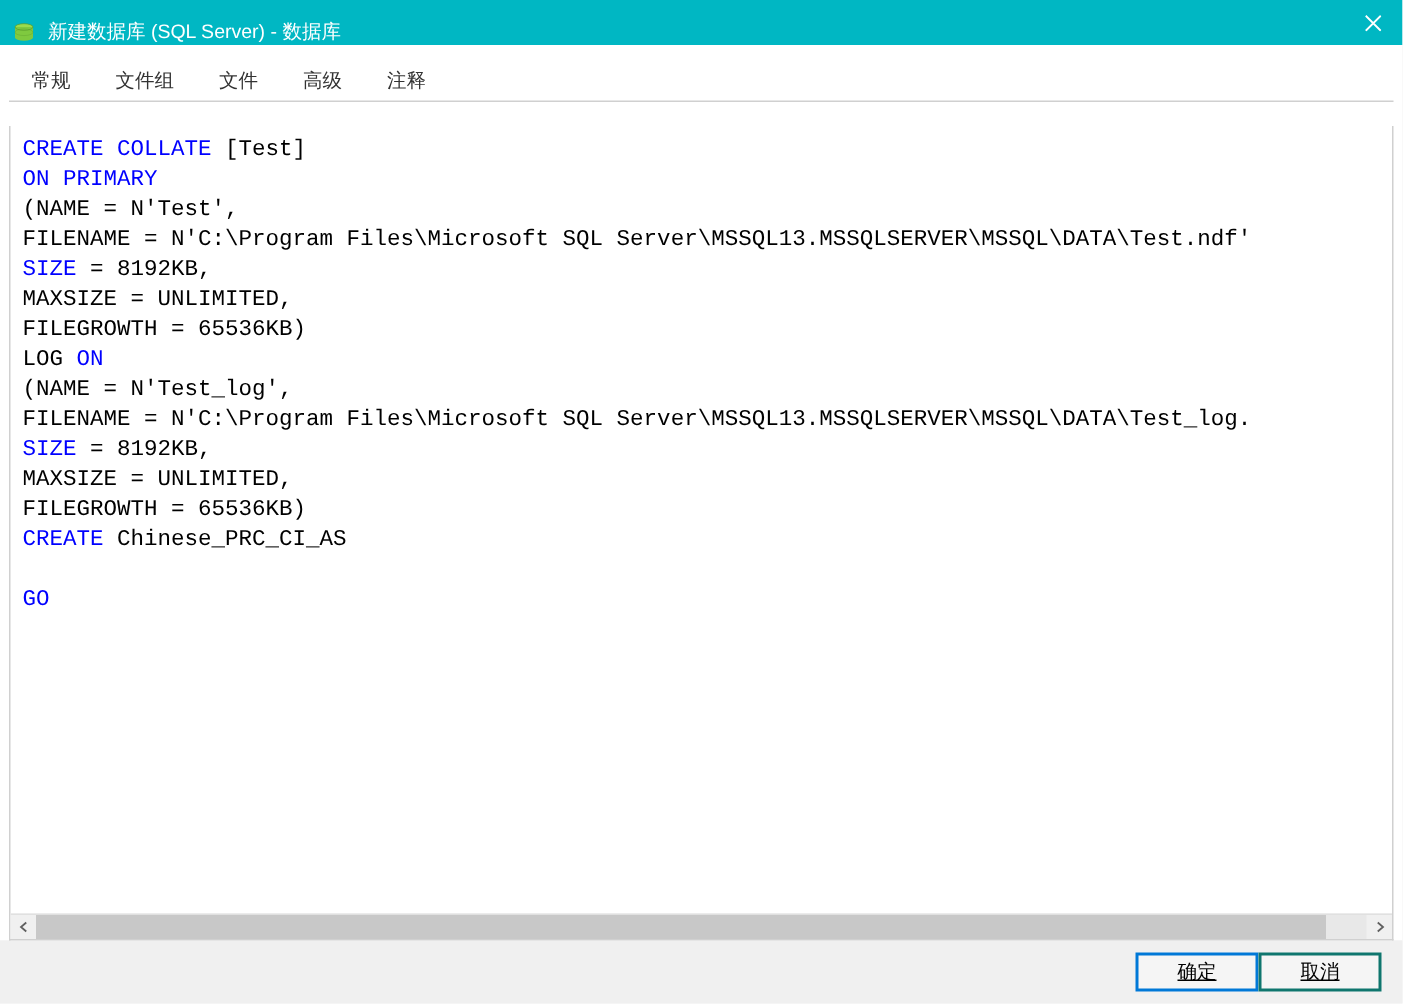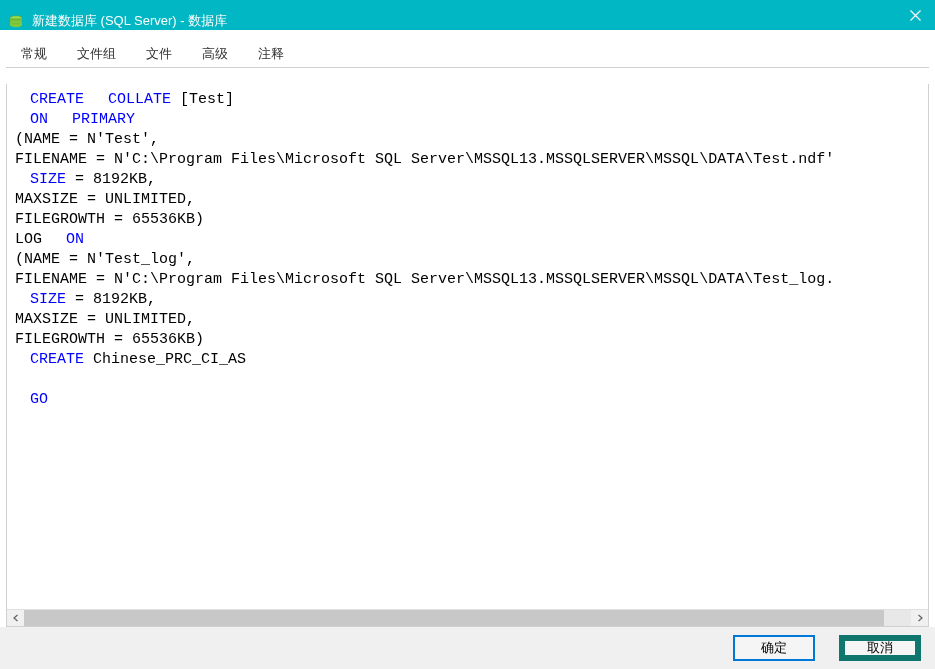--- a/index.html
+++ b/index.html
@@ -78,21 +78,21 @@
     .sql-content {
       flex: 1;
       padding: 6px 8px;
       font-family: Consolas, "Courier New", monospace;
       font-size: 15px;
       line-height: 20px;
       white-space: pre;
       overflow: hidden;
       color: #000;
     }
-    .kw { color: #0000ff; margin-left: 15px; }
+    .kw { color: #0000ff; }
     .str { color: #000000; text-align: center; }
     .scrollbar-h {
       height: 17px;
       background: #f0f0f0;
       display: flex;
       align-items: stretch;
       border-top: 1px solid #e0e0e0;
     }
     .scroll-arrow {
       width: 17px;
@@ -115,26 +115,27 @@
       width: 97%;
       background: #c8c8c8;
     }
     .button-bar {
       height: 42px;
       background: #f0f0f0;
       display: flex;
       align-items: center;
       justify-content: flex-end;
       padding: 0 14px;
-      gap: 24px;
+      gap: 0;
+      text-decoration: underline;
     }
     .btn {
       min-width: 82px;
       height: 26px;
-      border: 6px solid #0f766e;
+      border: 2px solid #0f766e;
       background: #f5f5f5;
       font-size: 13px;
       cursor: pointer;
       display: flex;
       align-items: center;
       justify-content: center;
       font-family: inherit;
     }
     .btn.primary {
       border: 2px solid #0078d7;

